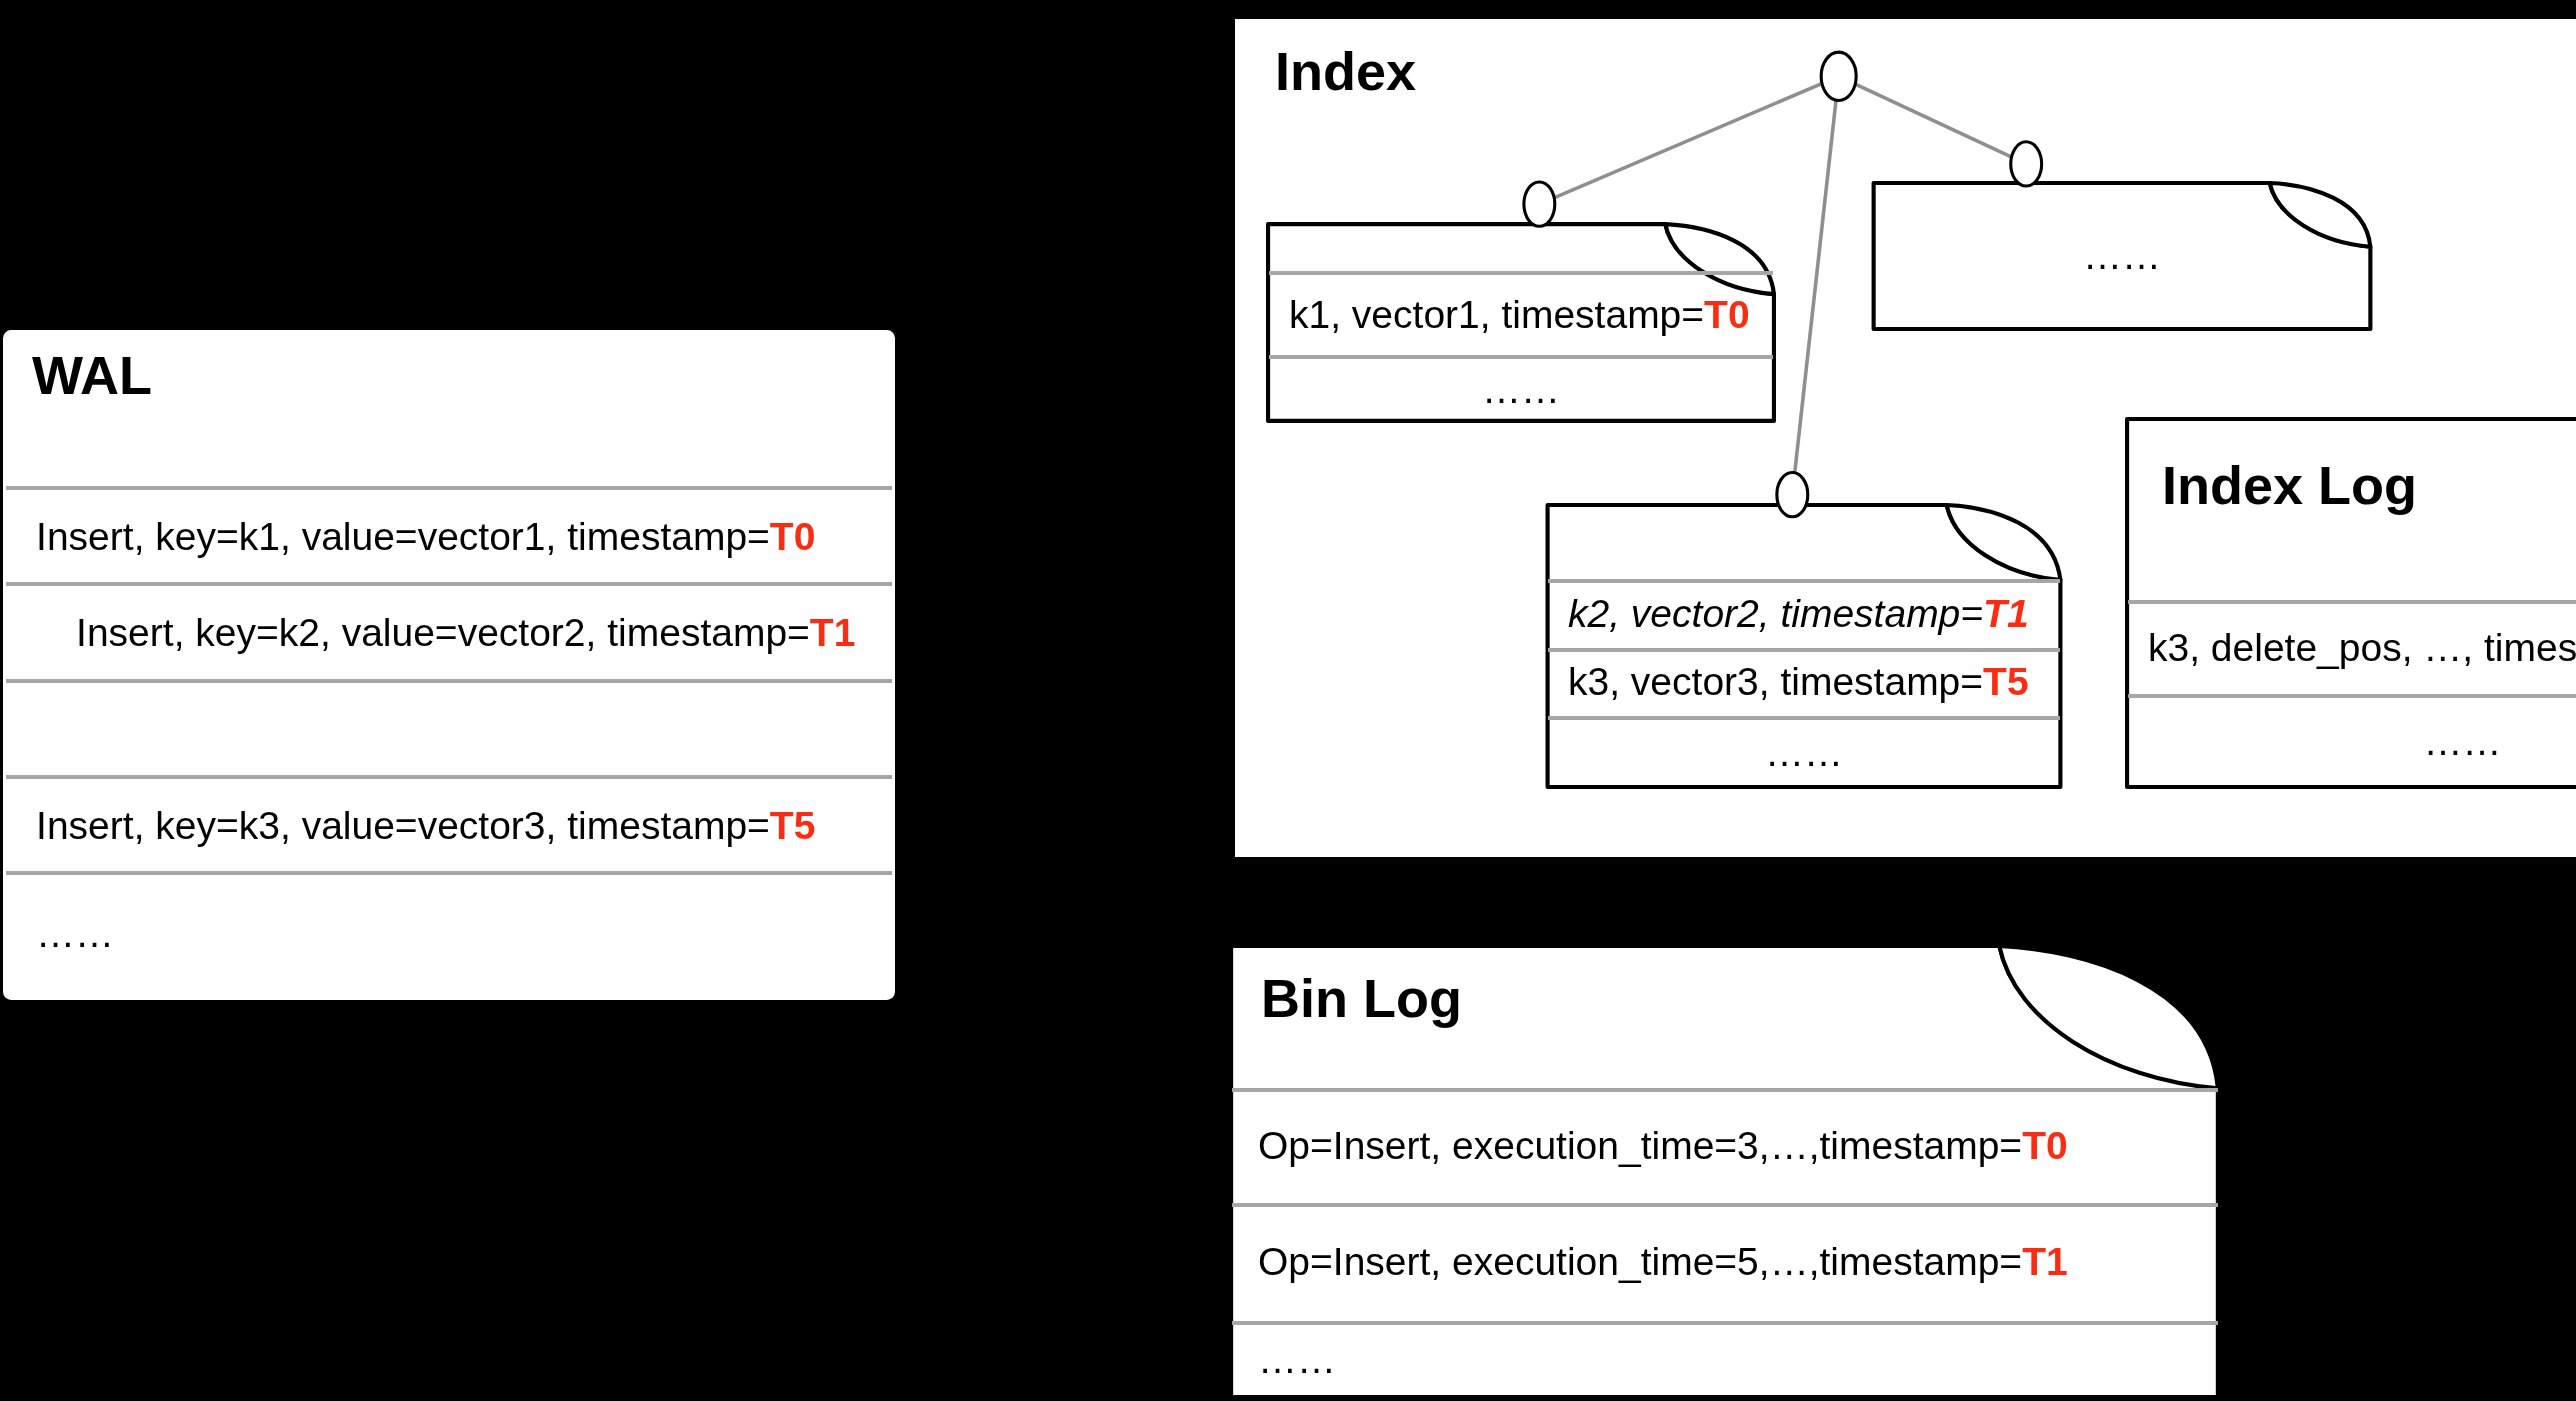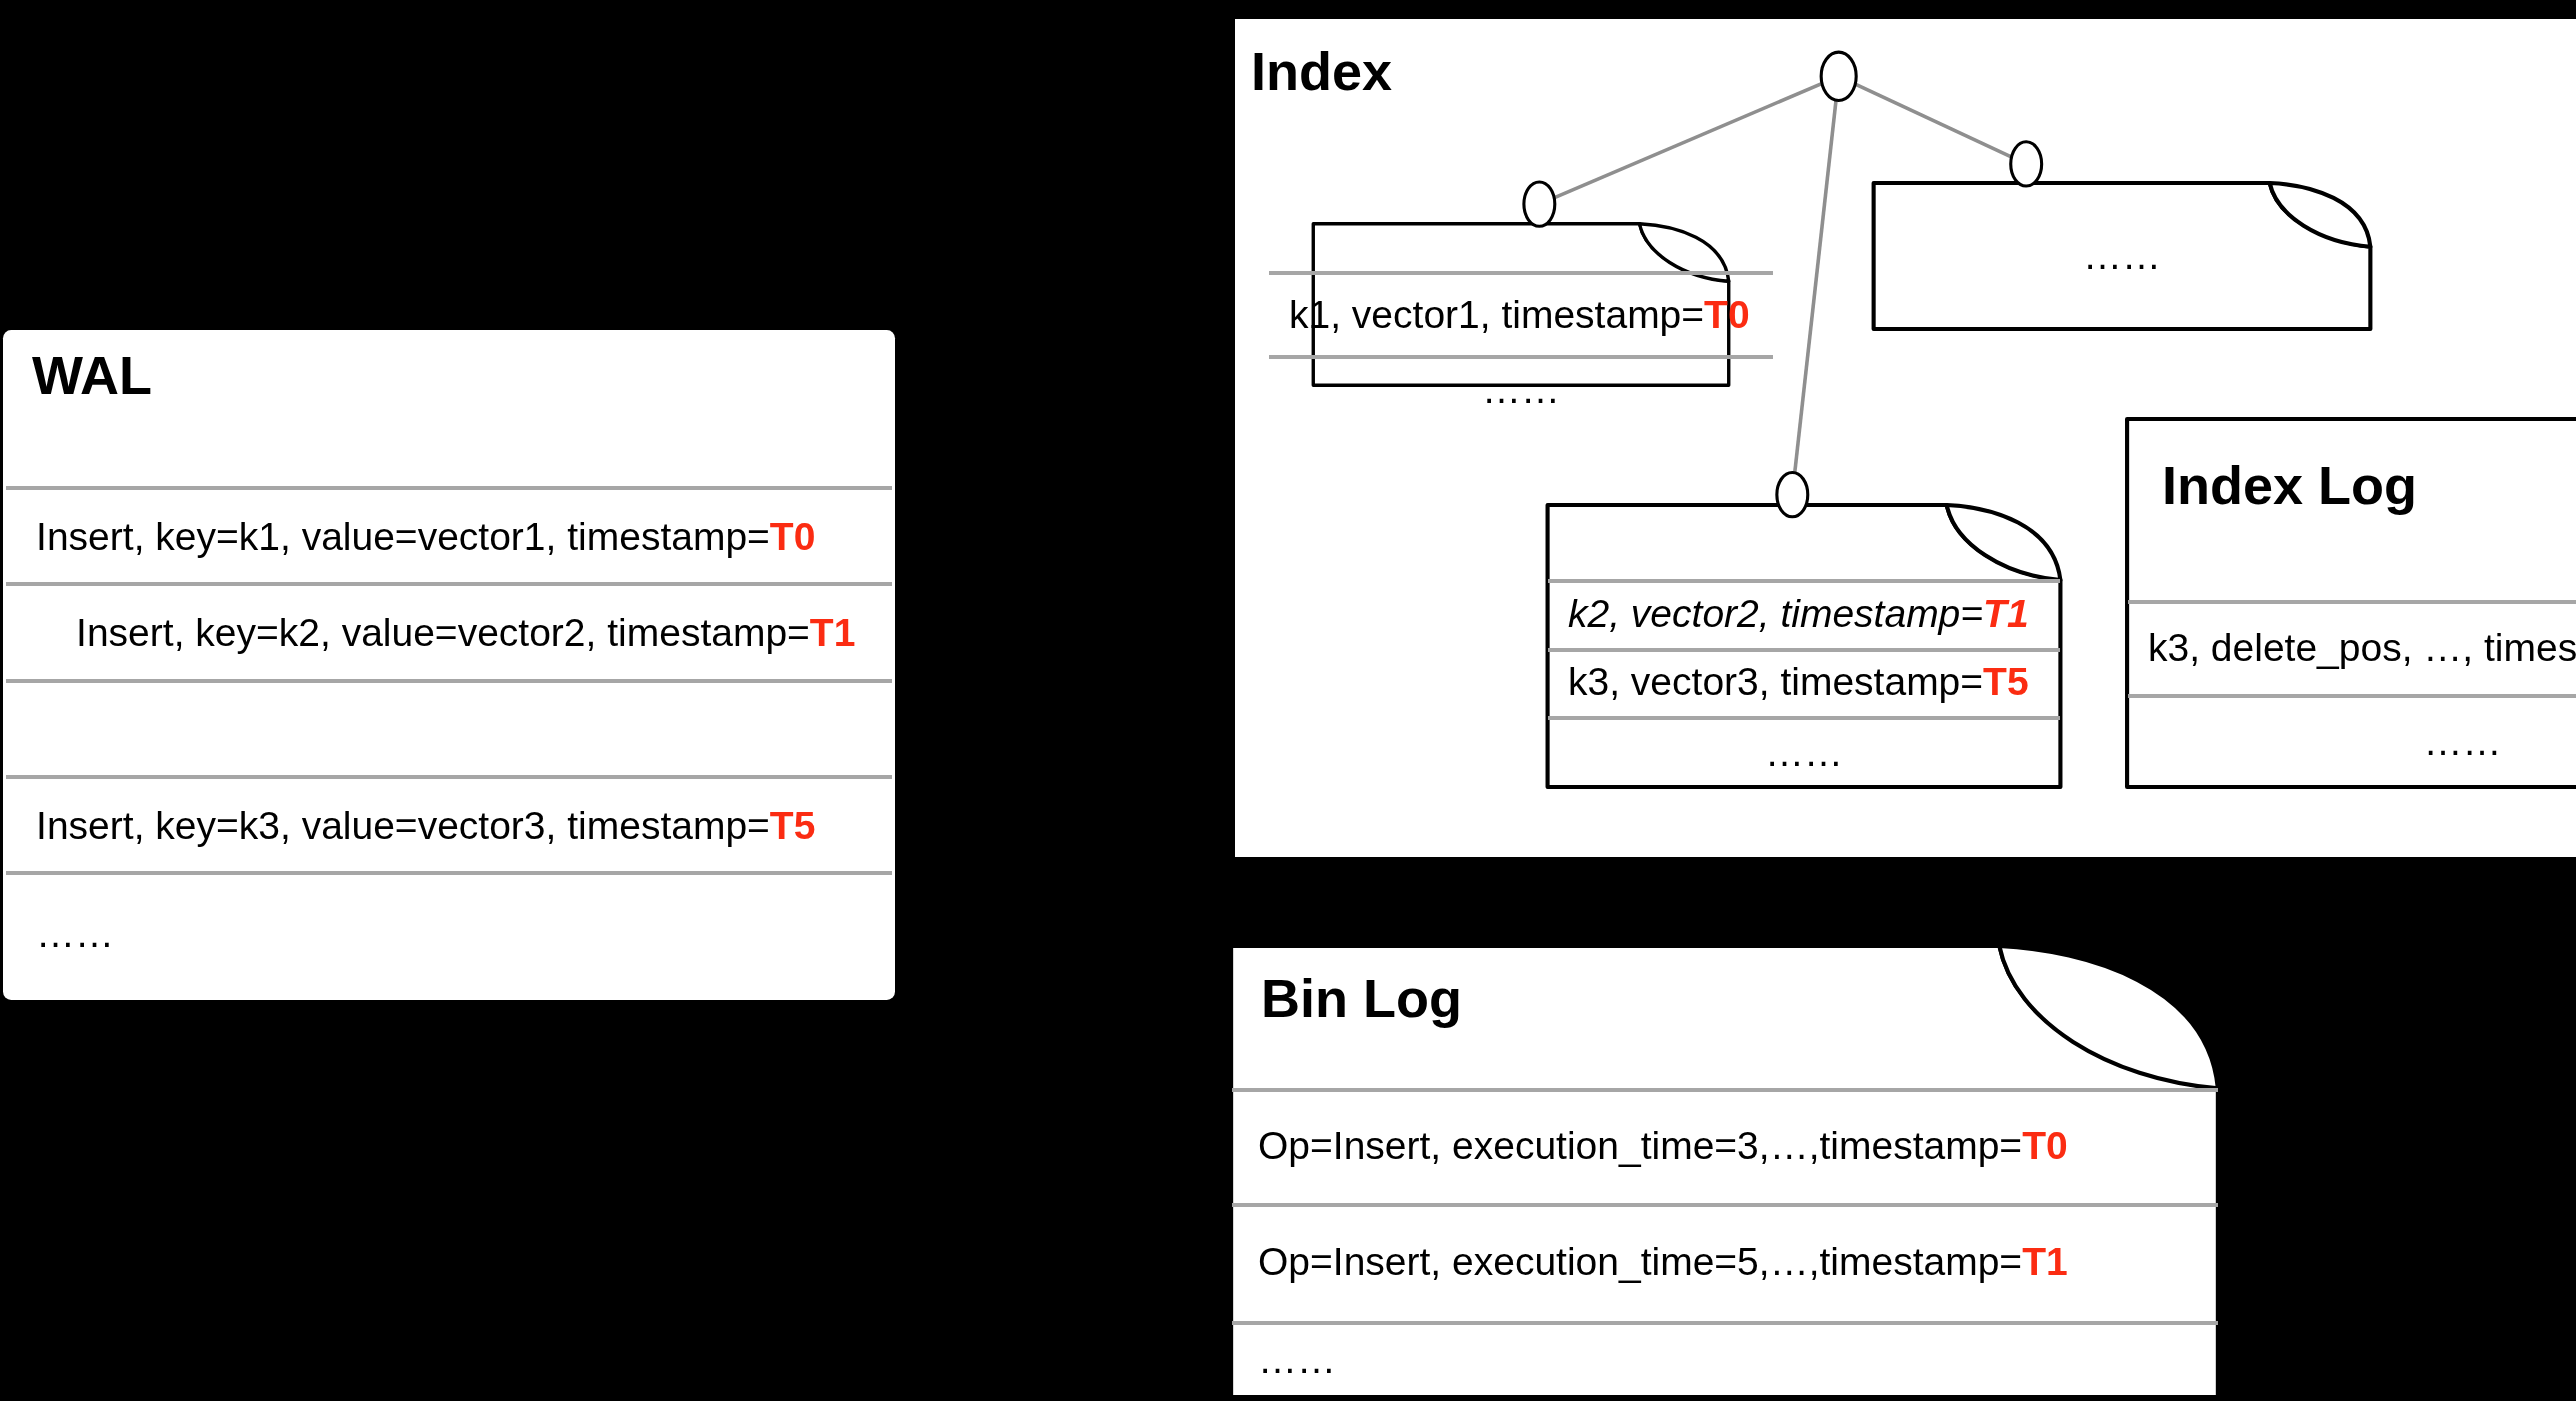--- a/index.html
+++ b/index.html
@@ -57,30 +57,30 @@
       <span>Insert, key=k3, value=vector3, timestamp=</span>
         <span class="ts">T5</span>
     </div>
     <div class="sep" style="top:541px;"></div>
     <div class="row" style="top:545px;height:118px;">
       <span>……</span>
     </div>
   </div>
 
   <div class="panel index-panel">
-    <div class="title" style="left:16px;top:20.6px;">Index</div>
+    <div class="title" style="left:40px;top:20.6px;">Index</div>
   </div>
 
   <svg class="layer edges" viewBox="0 0 5468 2721">
     <line x1="3569" y1="148" x2="2988" y2="396"></line>
     <line x1="3569" y1="148" x2="3933" y2="318"></line>
     <line x1="3569" y1="148" x2="3479" y2="960"></line>
   </svg>
 
-  <div class="doc" style="left:1266px;top:222px;width:510px;height:165px;border-radius:20px;">
+  <div class="doc" style="left:1266px;top:222px;width:510px;height:201px;border-radius:20px;">
     <svg class="doc-shape" viewBox="0 0 990 390">
       <path d="M 4 4 L 775 4 C 790 75, 880 128, 986 140 L 986 386 L 4 386 Z"></path>
       <path d="M 775 4 C 860 8, 975 40, 986 140 C 880 132, 790 75, 775 4 Z"></path>
     </svg>
     <div class="sep" style="top:49px;"></div>
     <div class="row" style="top:53px;height:80px;">
       <span>k1, vector1, timestamp=</span>
         <span class="ts">T0</span>
     </div>
     <div class="sep" style="top:133px;"></div>

